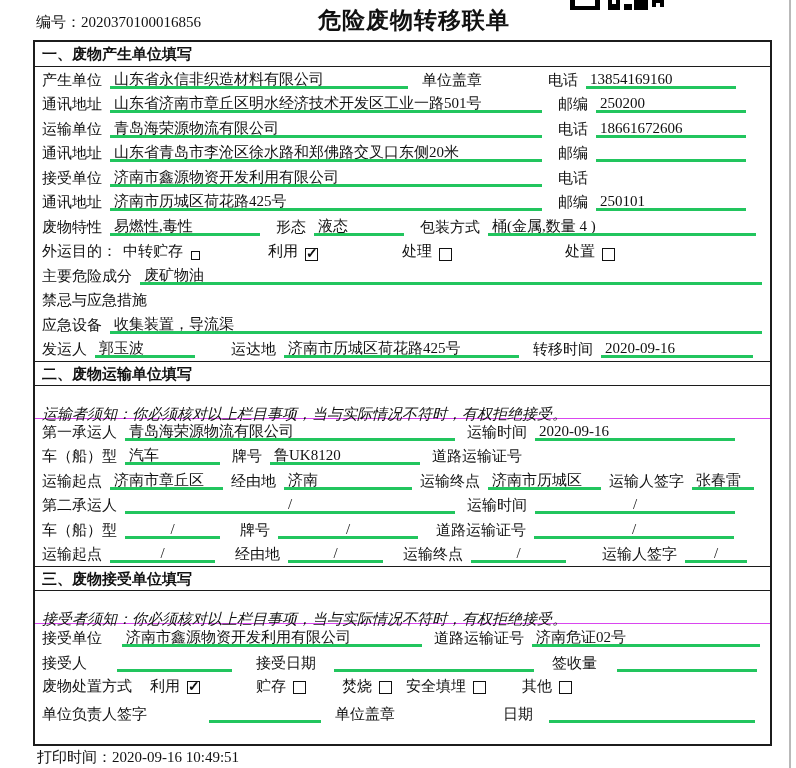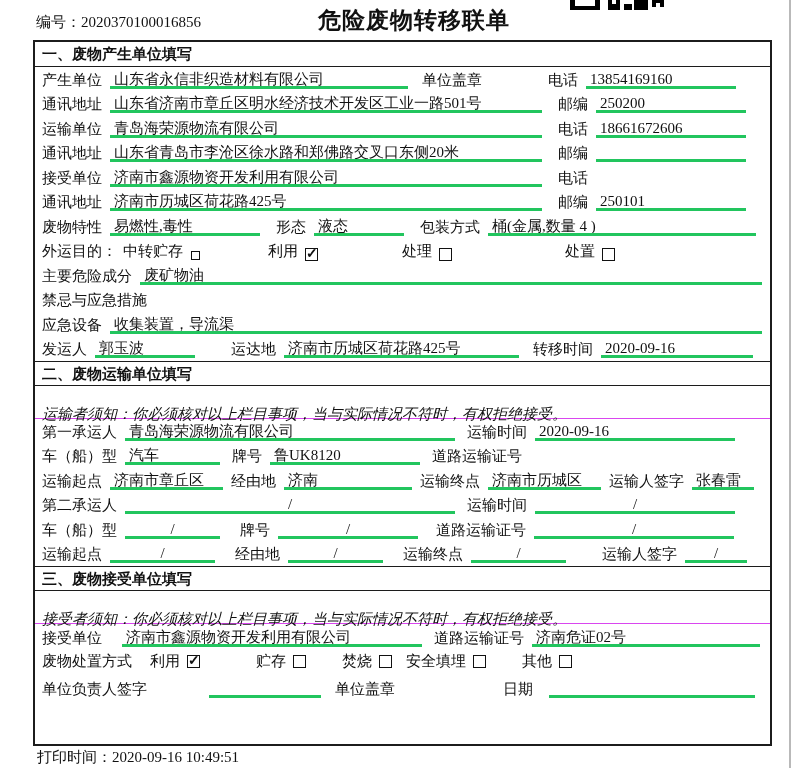--- a/index.html
+++ b/index.html
@@ -246,20 +246,28 @@
 
       <div class="notice-row">接受者须知：你必须核对以上栏目事项，当与实际情况不符时，有权拒绝接受。</div>
 
       <div class="row">
         <span class="lbl">接受单位</span>
         <span class="val" style="width:300px;margin-left:20px">济南市鑫源物资开发利用有限公司</span>
         <span class="lbl" style="margin-left:12px">道路运输证号</span>
         <span class="val" style="width:228px">济南危证02号</span>
       </div>
 
+      <div class="row">
+        <span class="lbl">接受人</span>
+        <span class="val" style="width:115px;margin-left:30px"></span>
+        <span class="lbl" style="margin-left:24px">接受日期</span>
+        <span class="val" style="width:200px;margin-left:18px"></span>
+        <span class="lbl" style="margin-left:18px">签收量</span>
+        <span class="val" style="width:140px;margin-left:20px"></span>
+      </div>
 
       <div class="row" style="align-items:center">
         <span class="lbl">废物处置方式</span>
         <span class="cb-label" style="margin-left:18px">利用</span>
         <span class="cb checked"></span>
         <span class="cb-label" style="margin-left:56px">贮存</span>
         <span class="cb"></span>
         <span class="cb-label" style="margin-left:36px">焚烧</span>
         <span class="cb"></span>
         <span class="cb-label" style="margin-left:14px">安全填埋</span>

